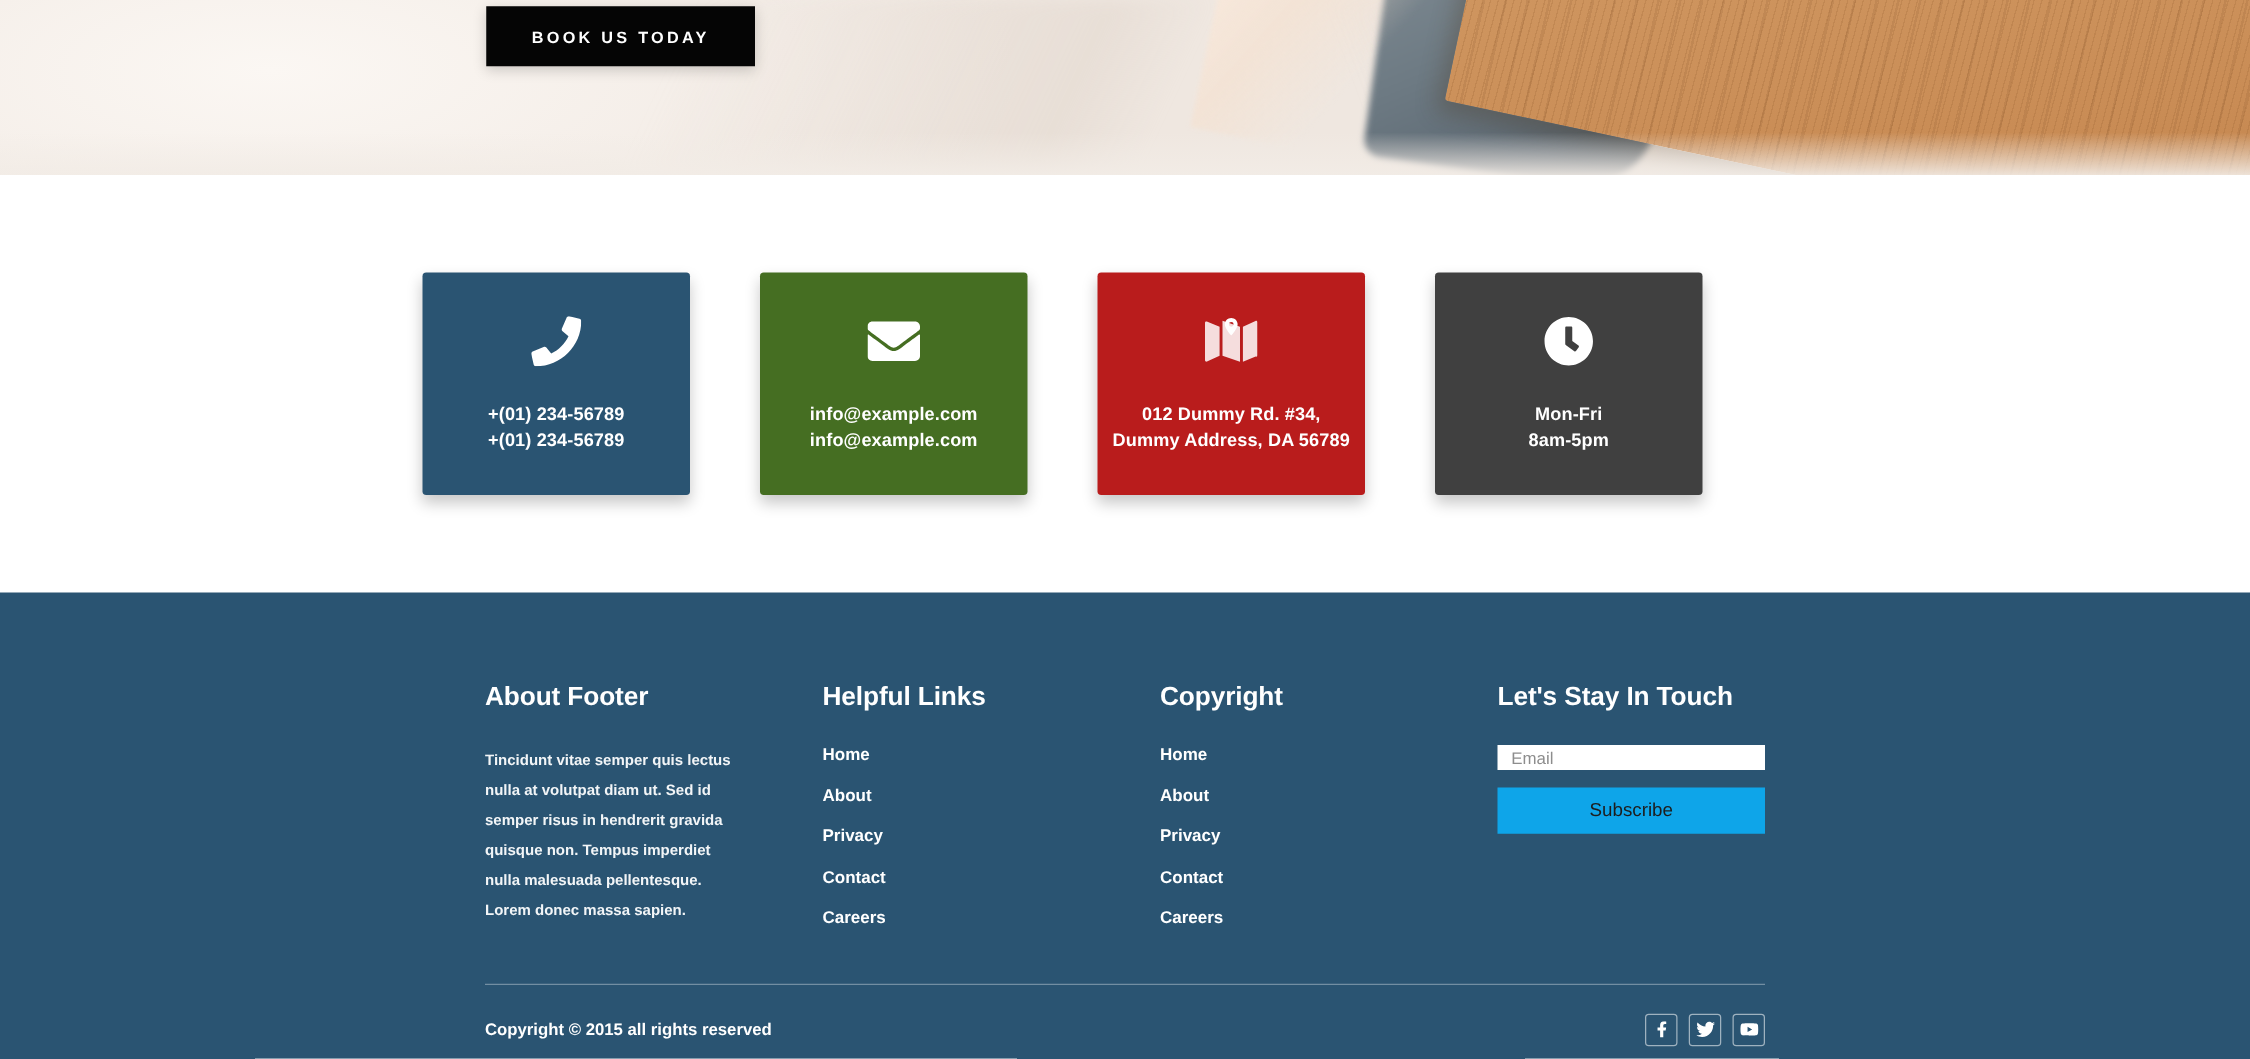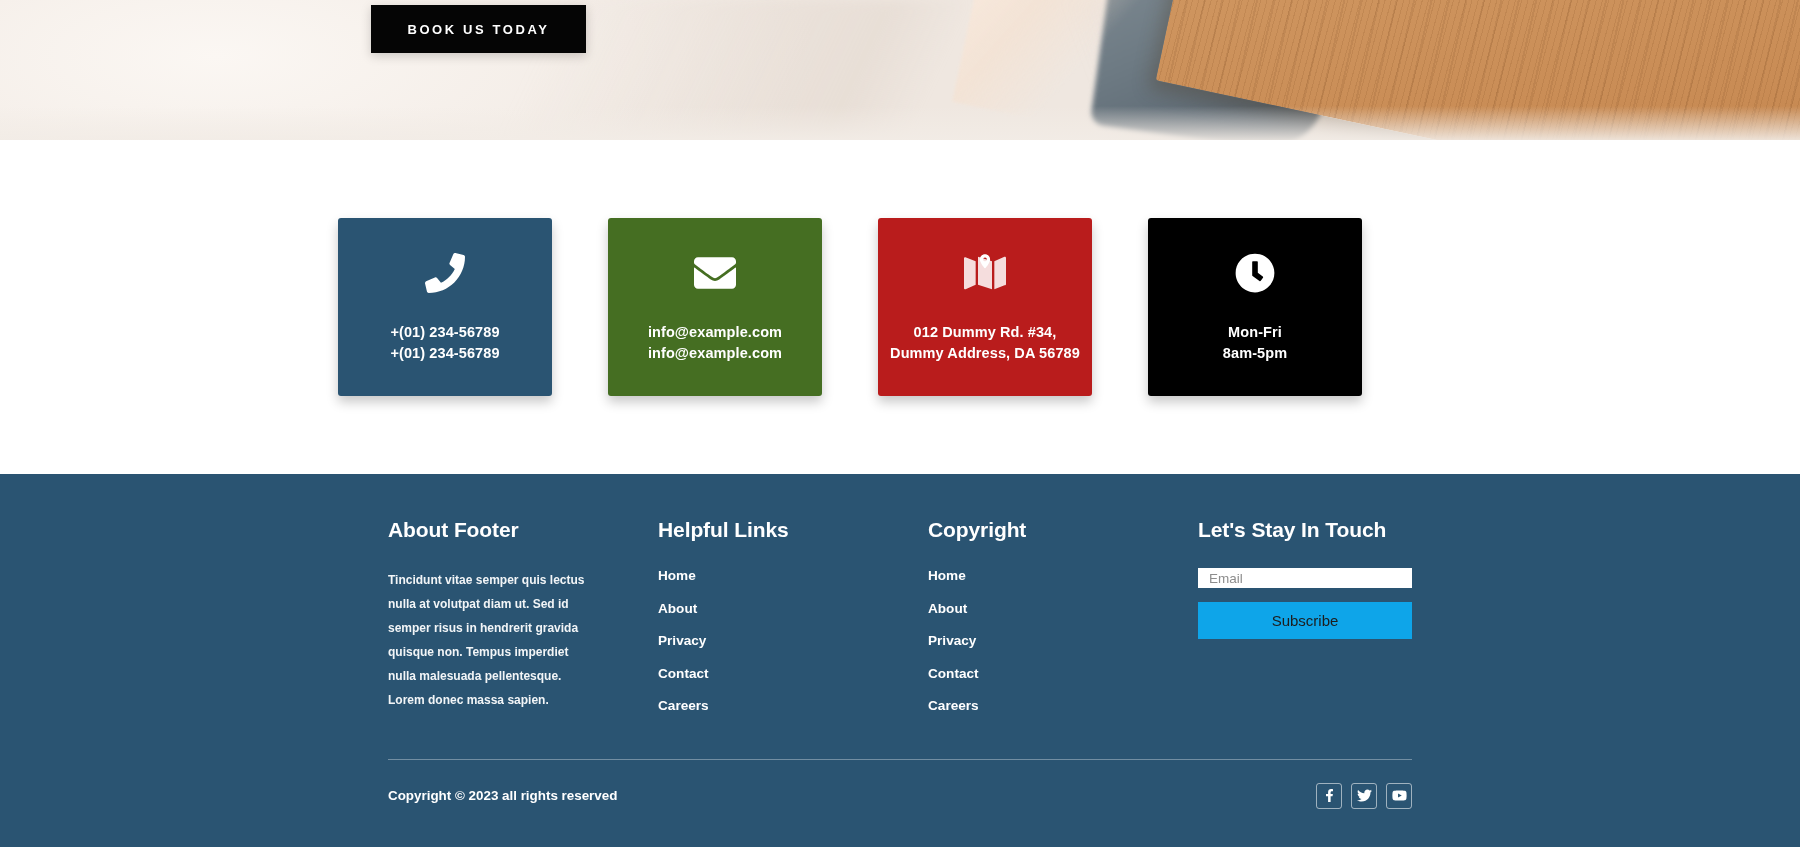--- a/index.html
+++ b/index.html
@@ -77,21 +77,21 @@
     transform: rotate(8deg);
   }
   .hero-shadow {
     position: absolute;
     left: 0; right: 0; bottom: 0;
     height: 34px;
     background: linear-gradient(to bottom, rgba(236,228,220,0), rgba(242,236,230,.9));
   }
   .book-btn {
     position: absolute;
-    left: 371px;
+    left: 389px;
     top: 5px;
     width: 215px;
     height: 48px;
     background: #050505;
     color: #ffffff;
     border: none;
     font-size: 13px;
     font-weight: 700;
     letter-spacing: 2.6px;
     cursor: pointer;
@@ -145,21 +145,21 @@
   .footer {
     width: 1800px;
     height: 373px;
     background: #2a5472;
     color: #ffffff;
     display: flex;
     justify-content: center;
   }
   .footer-inner {
     width: 1024px;
-    padding-top: 44px;
+    padding-top: 72px;
     position: relative;
   }
   .footer-cols {
     display: flex;
   }
   .col-about { width: 270px; }
   .col-links { width: 270px; }
   .col-res   { width: 270px; }
   .col-touch { width: 214px; }
 
@@ -286,21 +286,21 @@
           <path d="M0 117.66v346.32c0 11.32 11.43 19.06 21.94 14.86L160 416V96L20.12 40.04C10.71 36.27 0 43.21 0 53.33v64.33zM192 416l192 64V96L192 32v384zM554.06 33.16L416 96v384l139.88-55.96A16 16 0 0 0 576 409.18V48.02c0-11.32-11.43-19.06-21.94-14.86z" opacity=".85"></path>
           <path d="M288 0c-38.66 0-70 31.34-70 70 0 48.2 65.2 118.4 65.2 118.4a6.6 6.6 0 0 0 9.6 0S358 118.2 358 70c0-38.66-31.34-70-70-70zm0 96a26 26 0 1 1 0-52 26 26 0 0 1 0 52z"></path>
         </svg>
       </span>
       <div class="card-lines">
         <div>012 Dummy Rd. #34,</div>
         <div>Dummy Address, DA 56789</div>
       </div>
     </div>
 
-    <div class="card" style="background:#000000">
+    <div class="card" style="background:#404040">
       <span class="ic">
         <svg width="40" height="40" viewBox="0 0 512 512" fill="#ffffff">
           <path d="M256 8C119 8 8 119 8 256s111 248 248 248 248-111 248-248S393 8 256 8zm57.1 350.1L224.9 294c-3.1-2.3-4.9-5.9-4.9-9.7V116c0-6.6 5.4-12 12-12h48c6.6 0 12 5.4 12 12v137.7l63.5 46.2c5.4 3.9 6.5 11.4 2.6 16.8l-28.2 38.8c-3.9 5.3-11.4 6.5-16.8 2.6z"></path>
         </svg>
       </span>
       <div class="card-lines">
         <div>Mon-Fri</div>
         <div>8am-5pm</div>
       </div>
     </div>
@@ -339,21 +339,21 @@
         <div class="f-head">Let's Stay In Touch</div>
         <input class="email-input" type="text" placeholder="Email" style="">
         <button class="sub-btn">Subscribe</button>
       </div>
 
     </div>
 
     <div class="divider"></div>
 
     <div class="bottom-bar">
-      <div class="copyright">Copyright © 2023 all rights reserved</div>
+      <div class="copyright">Copyright © 2015 all rights reserved</div>
       <div class="socials">
         <div class="soc">
           <svg width="13" height="13" viewBox="0 0 320 512" fill="#ffffff">
             <path d="M279.14 288l14.22-92.66h-88.91v-60.13c0-25.35 12.42-50.06 52.24-50.06h40.42V6.26S260.43 0 225.36 0c-73.22 0-121.08 44.38-121.08 124.72v70.62H22.89V288h81.39v224h100.17V288z"></path>
           </svg>
         </div>
         <div class="soc">
           <svg width="15" height="15" viewBox="0 0 512 512" fill="#ffffff">
             <path d="M459.37 151.716c.325 4.548.325 9.097.325 13.645 0 138.72-105.583 298.558-298.558 298.558-59.452 0-114.68-17.219-161.137-47.106 8.447.974 16.568 1.299 25.34 1.299 49.055 0 94.213-16.568 130.274-44.832-46.132-.975-84.792-31.188-98.112-72.772 6.498.974 12.995 1.624 19.818 1.624 9.421 0 18.843-1.3 27.614-3.573-48.081-9.747-84.143-51.98-84.143-102.985v-1.299c13.969 7.797 30.214 12.67 47.431 13.319-28.264-18.843-46.781-51.005-46.781-87.391 0-19.492 5.197-37.36 14.294-52.954 51.655 63.675 129.3 105.258 216.365 109.807-1.624-7.797-2.599-15.918-2.599-24.04 0-57.828 46.782-104.934 104.934-104.934 30.213 0 57.502 12.67 76.67 33.137 23.715-4.548 46.456-13.32 66.599-25.34-7.798 24.366-24.366 44.833-46.132 57.827 21.117-2.273 41.584-8.122 60.426-16.243-14.292 20.791-32.161 39.308-52.628 54.253z"></path>
           </svg>

